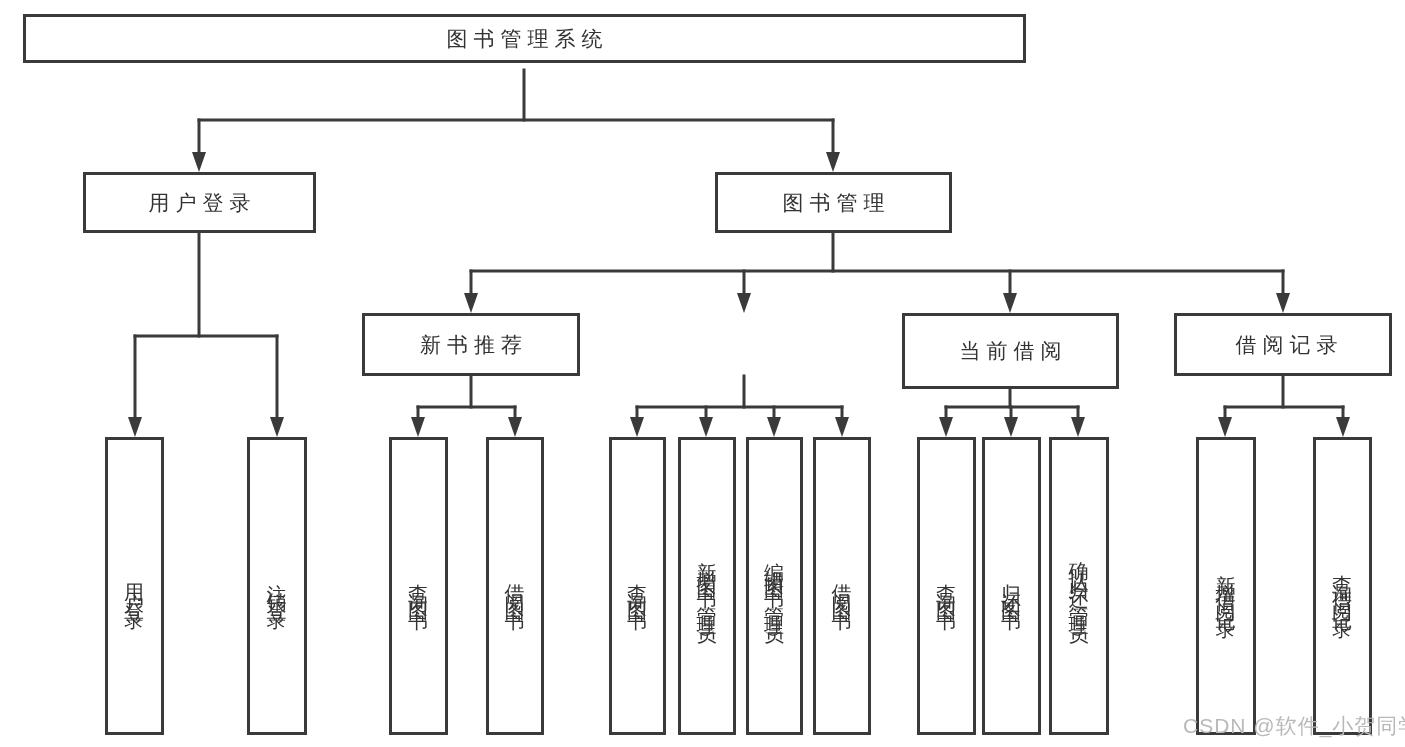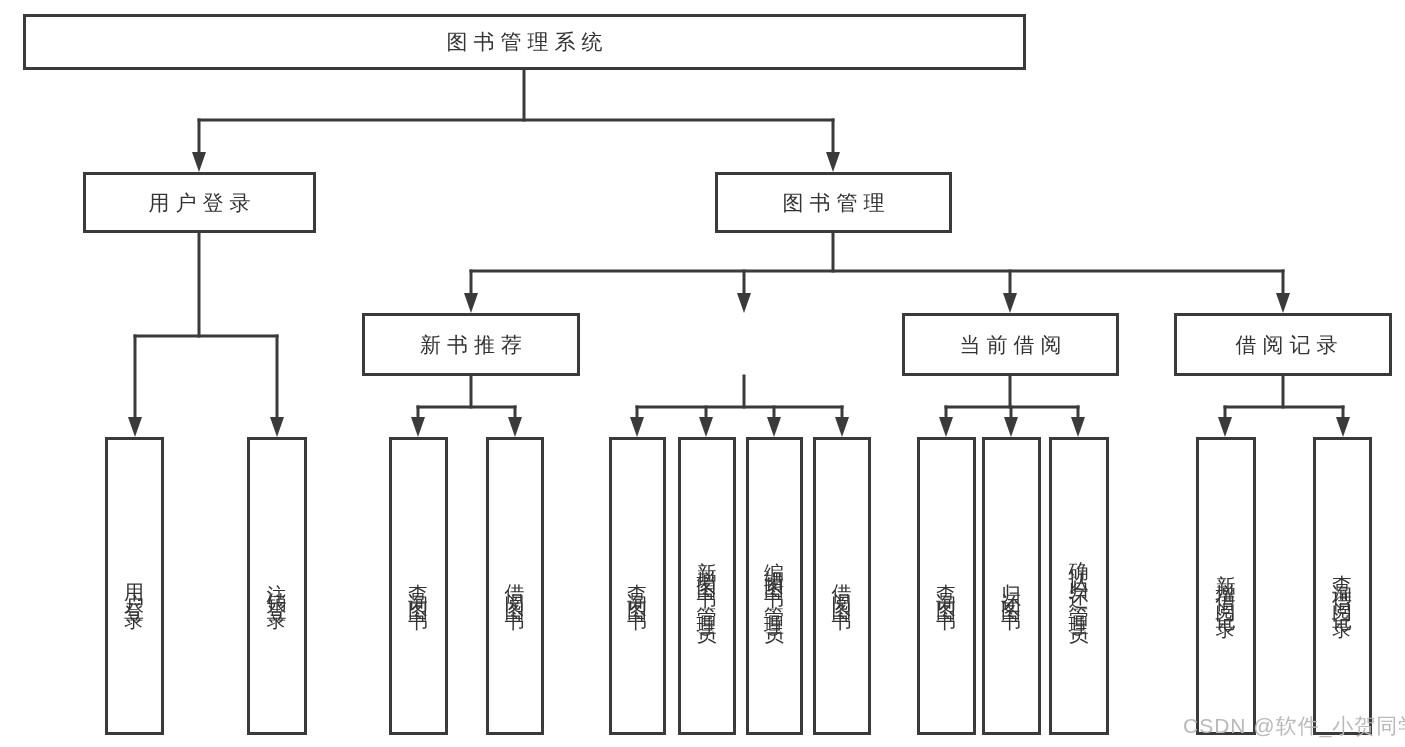--- a/index.html
+++ b/index.html
@@ -128,35 +128,35 @@
       <polygon points="1071,417 1085,417 1078,437"></polygon>
 
     <path d="M1283 376 V407"></path>
     <path d="M1225 407 H1343"></path>
     <path d="M1225 407 V418"></path>
       <polygon points="1218,417 1232,417 1225,437"></polygon>
     <path d="M1343 407 V418"></path>
       <polygon points="1336,417 1350,417 1343,437"></polygon>
   </svg>
 
-  <div class="node" style="left:23px;top:14px;width:1003px;height:56px;">
+  <div class="node" style="left:23px;top:14px;width:1003px;height:49px;">
     <span>图书管理系统</span>
   </div>
 
   <div class="node" style="left:83px;top:172px;width:233px;height:61px;">
     <span>用户登录</span>
   </div>
   <div class="node" style="left:715px;top:172px;width:237px;height:61px;">
     <span>图书管理</span>
   </div>
 
   <div class="node" style="left:362px;top:313px;width:218px;height:63px;">
     <span>新书推荐</span>
   </div>
-  <div class="node" style="left:902px;top:313px;width:217px;height:63px;">
+  <div class="node" style="left:902px;top:313px;width:217px;height:76px;">
     <span>当前借阅</span>
   </div>
   <div class="node" style="left:1174px;top:313px;width:218px;height:63px;padding-left:7px;">
     <span>借阅记录</span>
   </div>
 
   <div class="node leaf" style="left:105px;top:437px;width:59px;height:298px;">
     <span>用户登录</span>
   </div>
   <div class="node leaf" style="left:247px;top:437px;width:60px;height:298px;">

